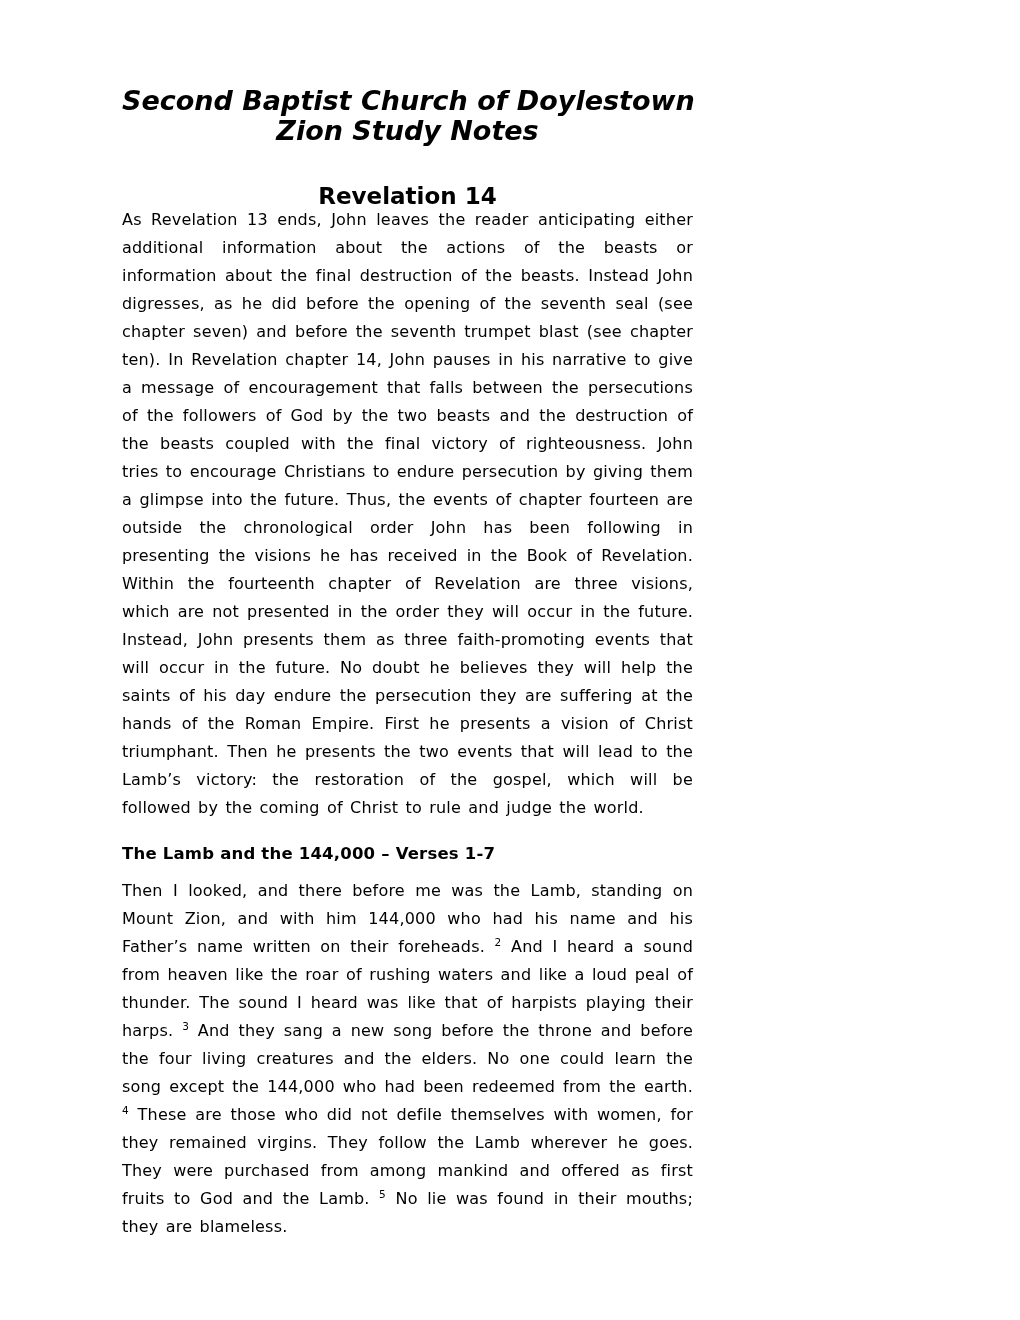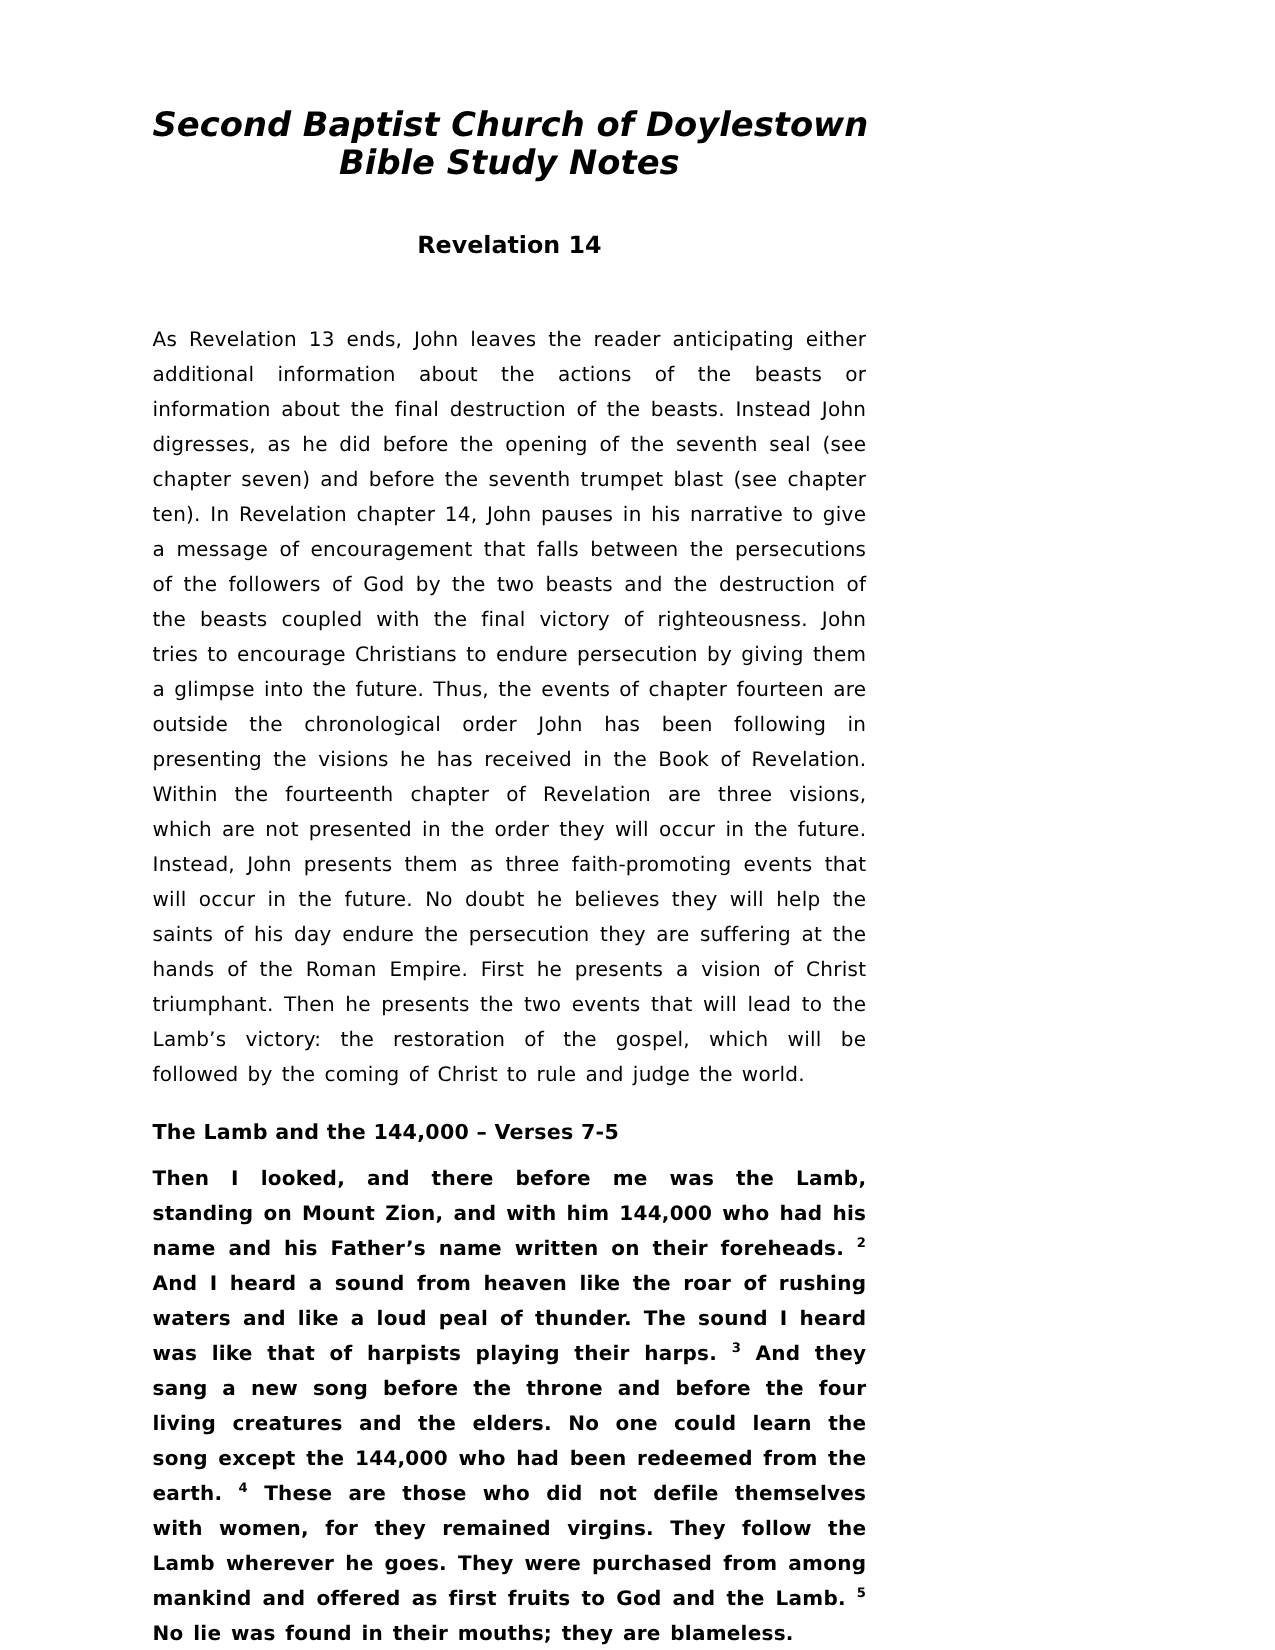--- a/index.html
+++ b/index.html
@@ -25,58 +25,57 @@
     font-style: italic;
     font-size: 27px;
     line-height: 30px;
     margin-bottom: 40px;
   }
   .title-line { white-space: nowrap; }
   .section-title {
     text-align: center;
     font-weight: bold;
     font-style: normal;
-    font-size: 19px;
+    font-size: 23px;
     line-height: 20px;
-    margin-bottom: 52px;
   }
   .body-text {
     font-size: 16px;
     line-height: 28px;
     letter-spacing: 0.2px;
     word-spacing: 2px;
     text-align: justify;
     margin-bottom: 22px;
   }
-  .scripture { font-weight: bold; }
+  .scripture { font-weight: normal; }
   .scripture sup {
     font-size: 10.5px;
     vertical-align: super;
     line-height: 0;
   }
   .sub-heading {
     font-size: 16.5px;
     font-weight: bold;
     letter-spacing: 0.2px;
     margin-bottom: 14px;
   }
   .verse-label { font-weight: bold; }
 </style>
 </head>
 <body>
 
 <div class="page">
 
   <div class="title-block">
     <div class="title-line">Second Baptist Church of Doylestown</div>
-    <div class="title-line">Bible Study Notes</div>
+    <div class="title-line">Zion Study Notes</div>
   </div>
 
   <h2 class="section-title">Revelation 14</h2>
 
   <p class="body-text">As Revelation 13 ends, John leaves the reader anticipating either additional information about the actions of the beasts or information about the final destruction of the beasts. Instead John digresses, as he did before the opening of the seventh seal (see chapter seven) and before the seventh trumpet blast (see chapter ten). In Revelation chapter 14, John pauses in his narrative to give a message of encouragement that falls between the persecutions of the followers of God by the two beasts and the destruction of the beasts coupled with the final victory of righteousness. John tries to encourage Christians to endure persecution by giving them a glimpse into the future. Thus, the events of chapter fourteen are outside the chronological order John has been following in presenting the visions he has received in the Book of Revelation. Within the fourteenth chapter of Revelation are three visions, which are not presented in the order they will occur in the future. Instead, John presents them as three faith-promoting events that will occur in the future. No doubt he believes they will help the saints of his day endure the persecution they are suffering at the hands of the Roman Empire. First he presents a vision of Christ triumphant. Then he presents the two events that will lead to the Lamb’s victory: the restoration of the gospel, which will be followed by the coming of Christ to rule and judge the world.</p>
 
-  <h3 class="sub-heading">The Lamb and the 144,000 – Verses 7-5</h3>
+  <h3 class="sub-heading">The Lamb and the 144,000 – Verses 1-7</h3>
 
   <p class="body-text scripture"><span>Then I looked, and there before me was the Lamb, standing on Mount Zion, and with him 144,000 who had his name and his Father’s name written on their foreheads. </span><sup>2</sup><span> And I heard a sound from heaven like the roar of rushing waters and like a loud peal of thunder. The sound I heard was like that of harpists playing their harps. </span><sup>3</sup><span> And they sang a new song before the throne and before the four living creatures and the elders. No one could learn the song except the 144,000 who had been redeemed from the earth. </span><sup>4</sup><span> These are those who did not defile themselves with women, for they remained virgins. They follow the Lamb wherever he goes. They were purchased from among mankind and offered as first fruits to God and the Lamb. </span><sup>5</sup><span> No lie was found in their mouths; they are blameless.</span></p>
 
 
 </div>
 
 </body></html>

